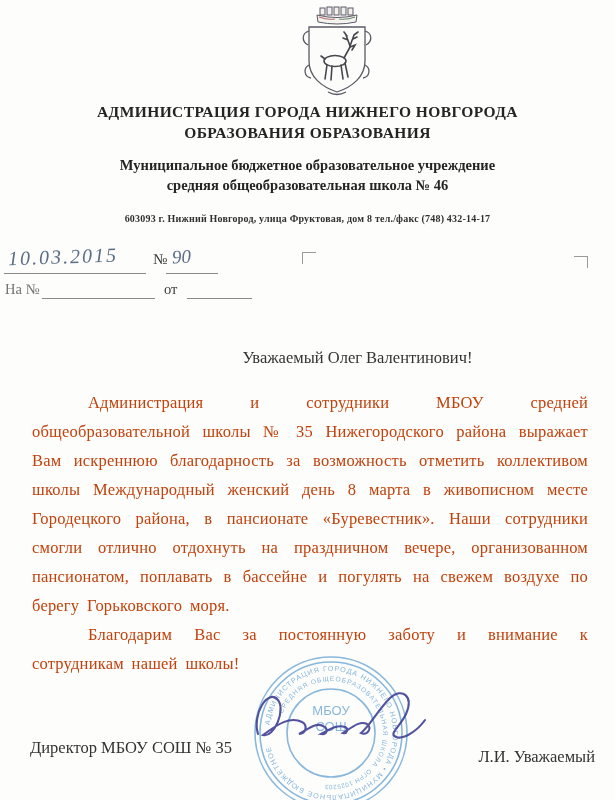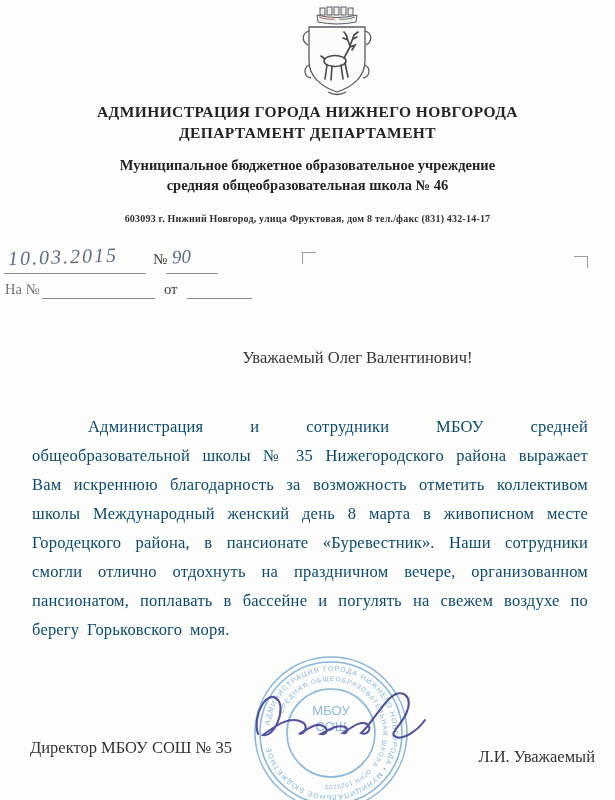--- a/index.html
+++ b/index.html
@@ -38,22 +38,22 @@
   .line-ot{left:187px;top:281px;width:65px;height:17px;}
   .corner{position:absolute;width:13px;height:11px;}
   .corner-left{left:302px;top:252px;border-left:1.5px solid #9a9a9a;border-top:1.5px solid #9a9a9a;}
   .corner-right{left:574px;top:256px;border-right:1.5px solid #9a9a9a;border-top:1.5px solid #9a9a9a;}
   .salutation{
     position:absolute;left:80px;top:348px;width:555px;
     text-align:center;font-size:16.5px;color:#333;
   }
   .bodytext{
     position:absolute;left:32px;top:388px;width:556px;
-    font-size:16.5px;line-height:29px;color:#0c4a6e;
-    text-align:justify;word-spacing:3.5px;letter-spacing:.2px;margin-top:24px;
+    font-size:16.5px;line-height:29px;color:#c2410c;
+    text-align:justify;word-spacing:3.5px;letter-spacing:.2px;
   }
   .bodytext p{margin:0;text-indent:56px;}
   .sig-left{position:absolute;left:30px;top:738px;font-size:16.5px;color:#333;white-space:nowrap;font-family:Liberation Serif, serif;}
   .sig-right{position:absolute;right:20px;top:747px;font-size:16.5px;color:#333;white-space:nowrap;}
   .stamp{position:absolute;left:243px;top:655px;width:176px;height:145px;}
   .autograph{position:absolute;left:248px;top:672px;width:185px;height:90px;}
 </style>
 </head>
 <body>
 
@@ -87,44 +87,45 @@
       <path d="M54,42 L59,40 L56,45"></path>
       <path d="M54,41 L50,30 M52,35 L47,33 M51,31 L48,27"></path>
       <path d="M54,41 L58,30 M57,34 L61,32 M58,30 L62,27"></path>
       <path d="M31,60 L29,74 M36,61 L35,75 M45,60 L47,74 M49,58 L52,72"></path>
       <path d="M29,54 L25,51"></path>
     </g>
   </svg>
 
   <div class="hdr hdr-org">
     <div>АДМИНИСТРАЦИЯ ГОРОДА НИЖНЕГО НОВГОРОДА</div>
-    <div>ДЕПАРТАМЕНТ ДЕПАРТАМЕНТ</div>
+    <div>ОБРАЗОВАНИЯ ОБРАЗОВАНИЯ</div>
   </div>
   <div class="hdr hdr-school">
     <div>Муниципальное бюджетное образовательное учреждение</div>
     <div>средняя общеобразовательная школа № 46</div>
   </div>
-  <div class="hdr hdr-address">603093 г. Нижний Новгород, улица Фруктовая, дом 8 тел./факс (831) 432-14-17</div>
+  <div class="hdr hdr-address">603093 г. Нижний Новгород, улица Фруктовая, дом 8 тел./факс (748) 432-14-17</div>
 
   <div class="ref-date">10.03.2015</div>
   <div class="u-line line-date"></div>
   <div class="num-sign">№</div>
   <div class="ref-num">90</div>
   <div class="u-line line-num"></div>
   <div class="na-label">На №</div>
   <div class="u-line line-na"></div>
   <div class="ot-label">от</div>
   <div class="u-line line-ot"></div>
 
   <div class="corner corner-left"></div>
   <div class="corner corner-right"></div>
 
   <div class="salutation">Уважаемый Олег Валентинович!</div>
   <div class="bodytext">
     <p>Администрация и сотрудники МБОУ средней общеобразовательной школы № 35 Нижегородского района выражает Вам искреннюю благодарность за возможность отметить коллективом школы Международный женский день 8 марта в живописном месте Городецкого района, в пансионате «Буревестник». Наши сотрудники смогли отлично отдохнуть на праздничном вечере, организованном пансионатом, поплавать в бассейне и погулять на свежем воздухе по берегу Горьковского моря.</p>
+    <p>Благодарим Вас за постоянную заботу и внимание к сотрудникам нашей школы!</p>
   </div>
 
   <div class="sig-left">Директор МБОУ СОШ № 35</div>
   <div class="sig-right">Л.И. Уважаемый</div>
 
   <svg class="stamp" viewBox="0 0 176 145" style="opacity:.82">
     <g fill="none" stroke="#6fa8d6" stroke-width="1.6">
       <circle cx="88" cy="78" r="76"></circle>
       <circle cx="88" cy="78" r="71"></circle>
       <circle cx="88" cy="78" r="44"></circle>

